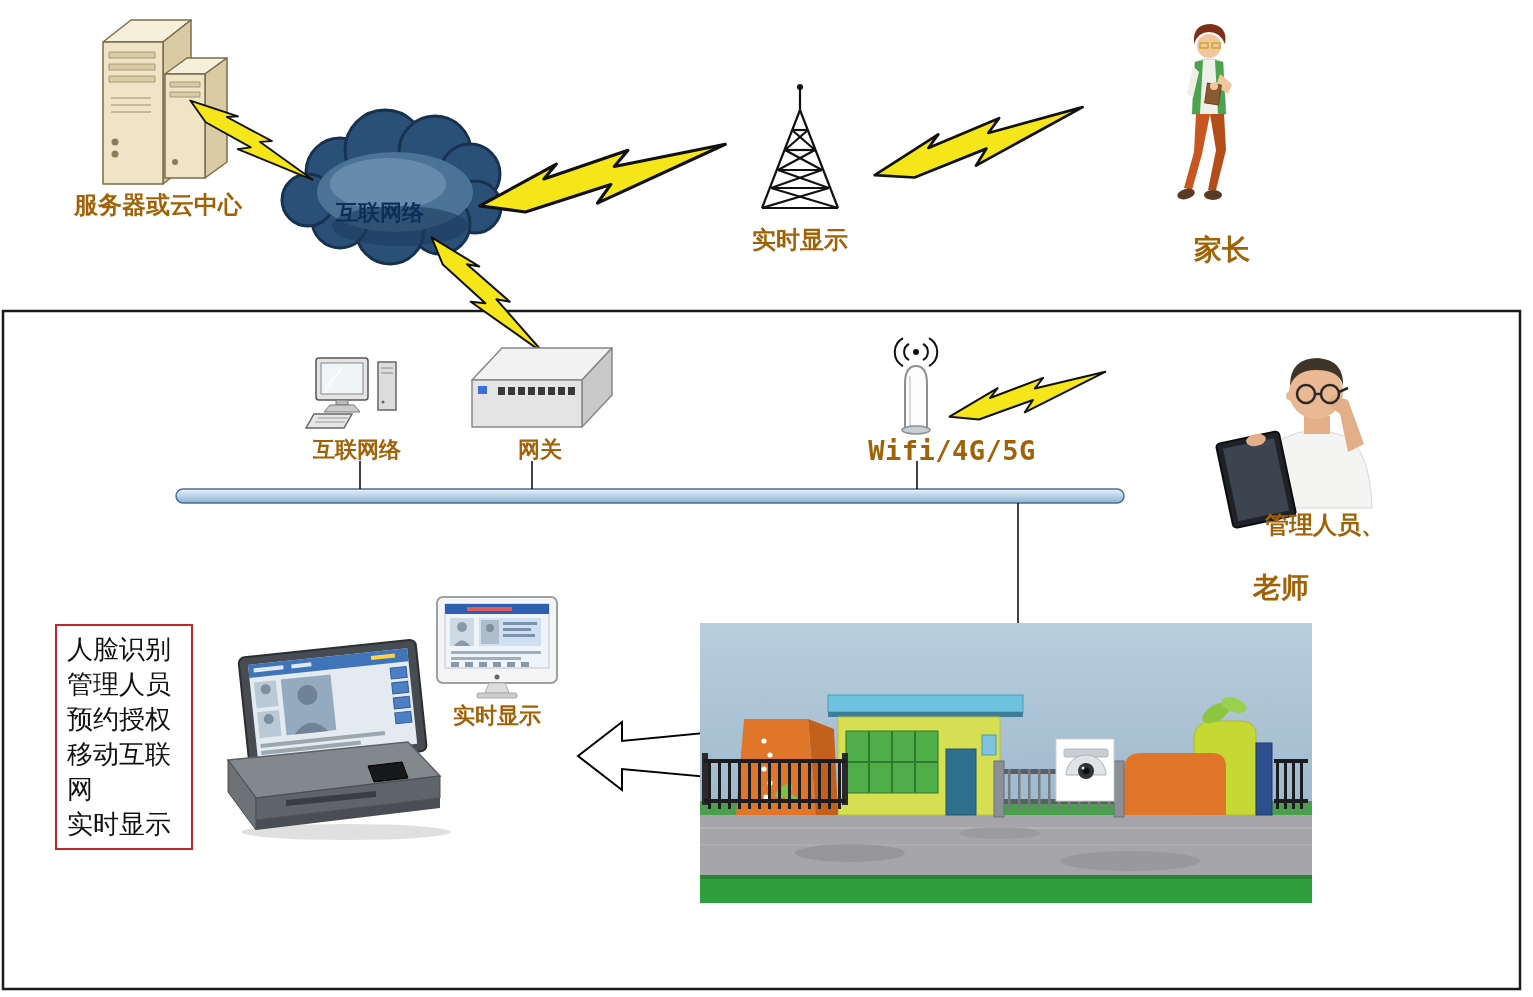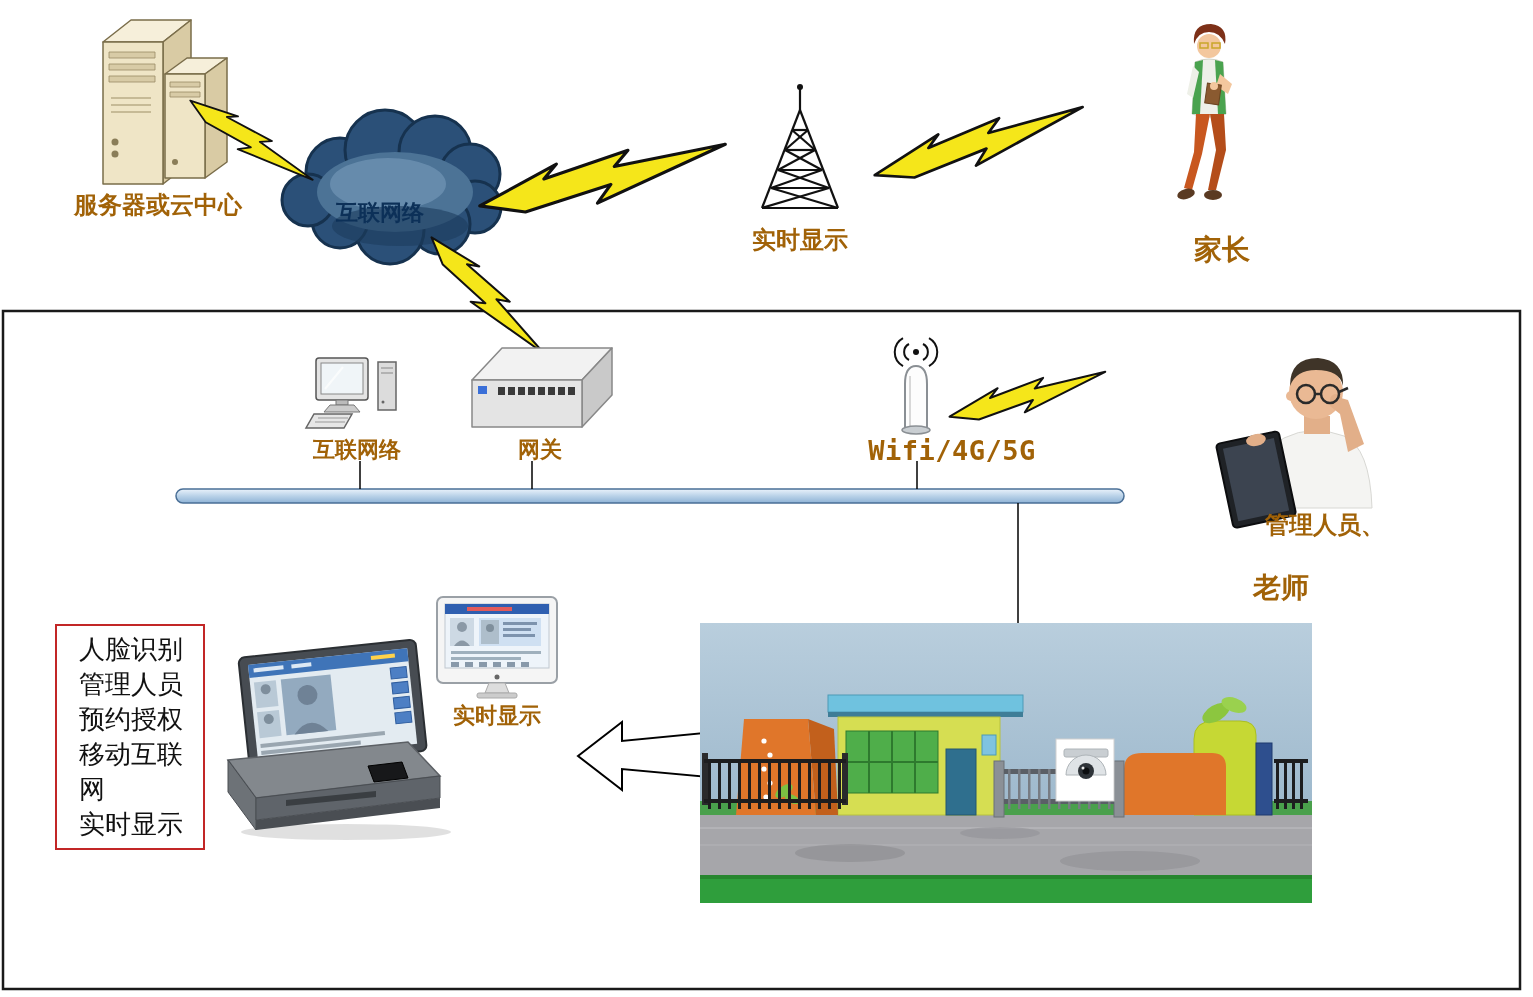--- a/index.html
+++ b/index.html
@@ -5,21 +5,21 @@
 <style>
   html,body{margin:0;padding:0;background:#ffffff;}
   .canvas{position:relative;width:1533px;height:997px;background:#fff;overflow:hidden;
           font-family:"Liberation Sans",sans-serif;}
   svg.layer{position:absolute;left:0;top:0;width:1533px;height:997px;}
   .lbl{position:absolute;transform:translate(-50%,-50%);font-family:"Liberation Serif",serif;
        font-weight:700;color:#a16207;white-space:nowrap;}
   .lbl.mono{font-family:"DejaVu Sans Mono",monospace;letter-spacing:0.5px;}
   .lbl.cloud{color:#0c3058;}
   .feature-box{position:absolute;left:55px;top:624px;width:124px;border:2px solid #c22626;
-               background:#fff;padding:6px 0 6px 22px;}
+               background:#fff;padding:6px 0 6px 10px;}
   .feature-line{font-family:"Liberation Serif",serif;font-size:26px;line-height:35px;color:#111;}
 </style>
 </head>
 <body>
 
 <div class="canvas">
 
 <svg class="layer" viewBox="0 0 1533 997">
   <defs>
     <path id="bolt" d="M0,16 L64,-12 L53,-1 L122,-18 L110,-6 L200,-16 L94,22 L106,8 L36,24 Z"></path>

